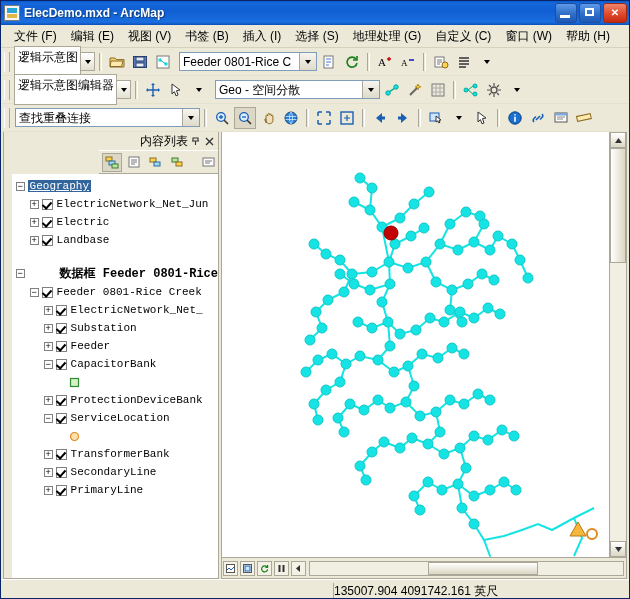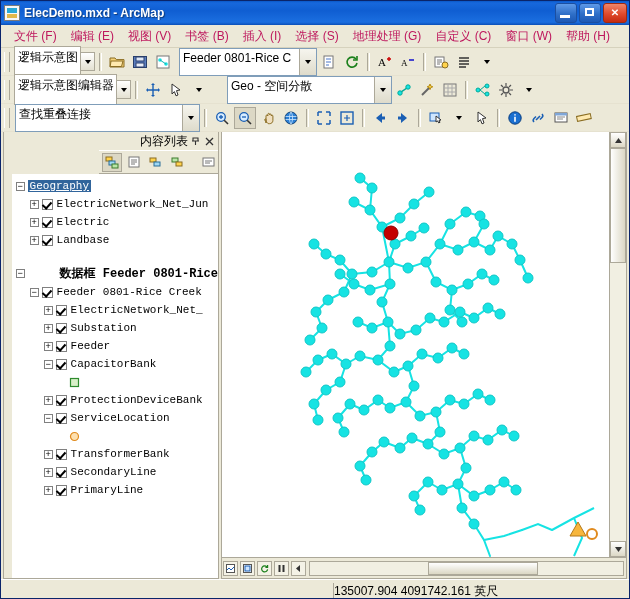--- a/index.html
+++ b/index.html
@@ -95,21 +95,21 @@
     height: 22px;
     background: #ece9d8;
     display: flex;
     align-items: center;
     padding-left: 6px;
     border-bottom: 1px solid #d6d2bd;
   }
   .menu-item {
     padding: 3px 7px;
     font-size: 12px;
-    color: #be185d;
+    color: #000000;
     white-space: nowrap;
     cursor: default;
   }
 
   
   .toolbar {
     height: 27px;
     background: #ece9d8;
     display: flex;
     align-items: center;
@@ -143,21 +143,21 @@
   }
   .caret-dn {
     width: 0; height: 0;
     border-left: 3px solid transparent;
     border-right: 3px solid transparent;
     border-top: 4px solid #000;
   }
   .combo {
     display: flex;
     align-items: stretch;
-    height: 28px;
+    height: 19px;
     border: 1px solid #7f9db9;
     background: #fff;
     box-sizing: border-box;
   }
   .combo .txt {
     flex: 1;
     padding: 0 3px;
     font-size: 12px;
     line-height: 18px;
     white-space: nowrap;
@@ -522,21 +522,21 @@
         </svg>
     </div>
     <div class="tb-btn">
       <svg class="ic" width="16" height="16" viewBox="0 0 16 16">
           <path d="M4 2l8 6-3.5.6L10 13l-2 .8-1.6-4.2L4 12z" fill="#fff" stroke="#333"></path>
         </svg>
     </div>
     <div class="tb-btn">
         <span class="caret-dn"></span>
       </div>
-    <div style="display:flex;align-items:center;margin-left:16px;">
+    <div style="display:flex;align-items:center;margin-left:4px;">
       <div class="combo" style="width:165px;">
         <span class="txt">Geo - 空间分散</span>
         <span class="btn">
             <span class="caret-dn"></span>
           </span>
       </div>
     </div>
     <div class="tb-btn">
       <svg class="ic" width="16" height="16" viewBox="0 0 16 16">
           <circle cx="4" cy="11" r="2.2" fill="#16e3e3" stroke="#0a9"></circle>

